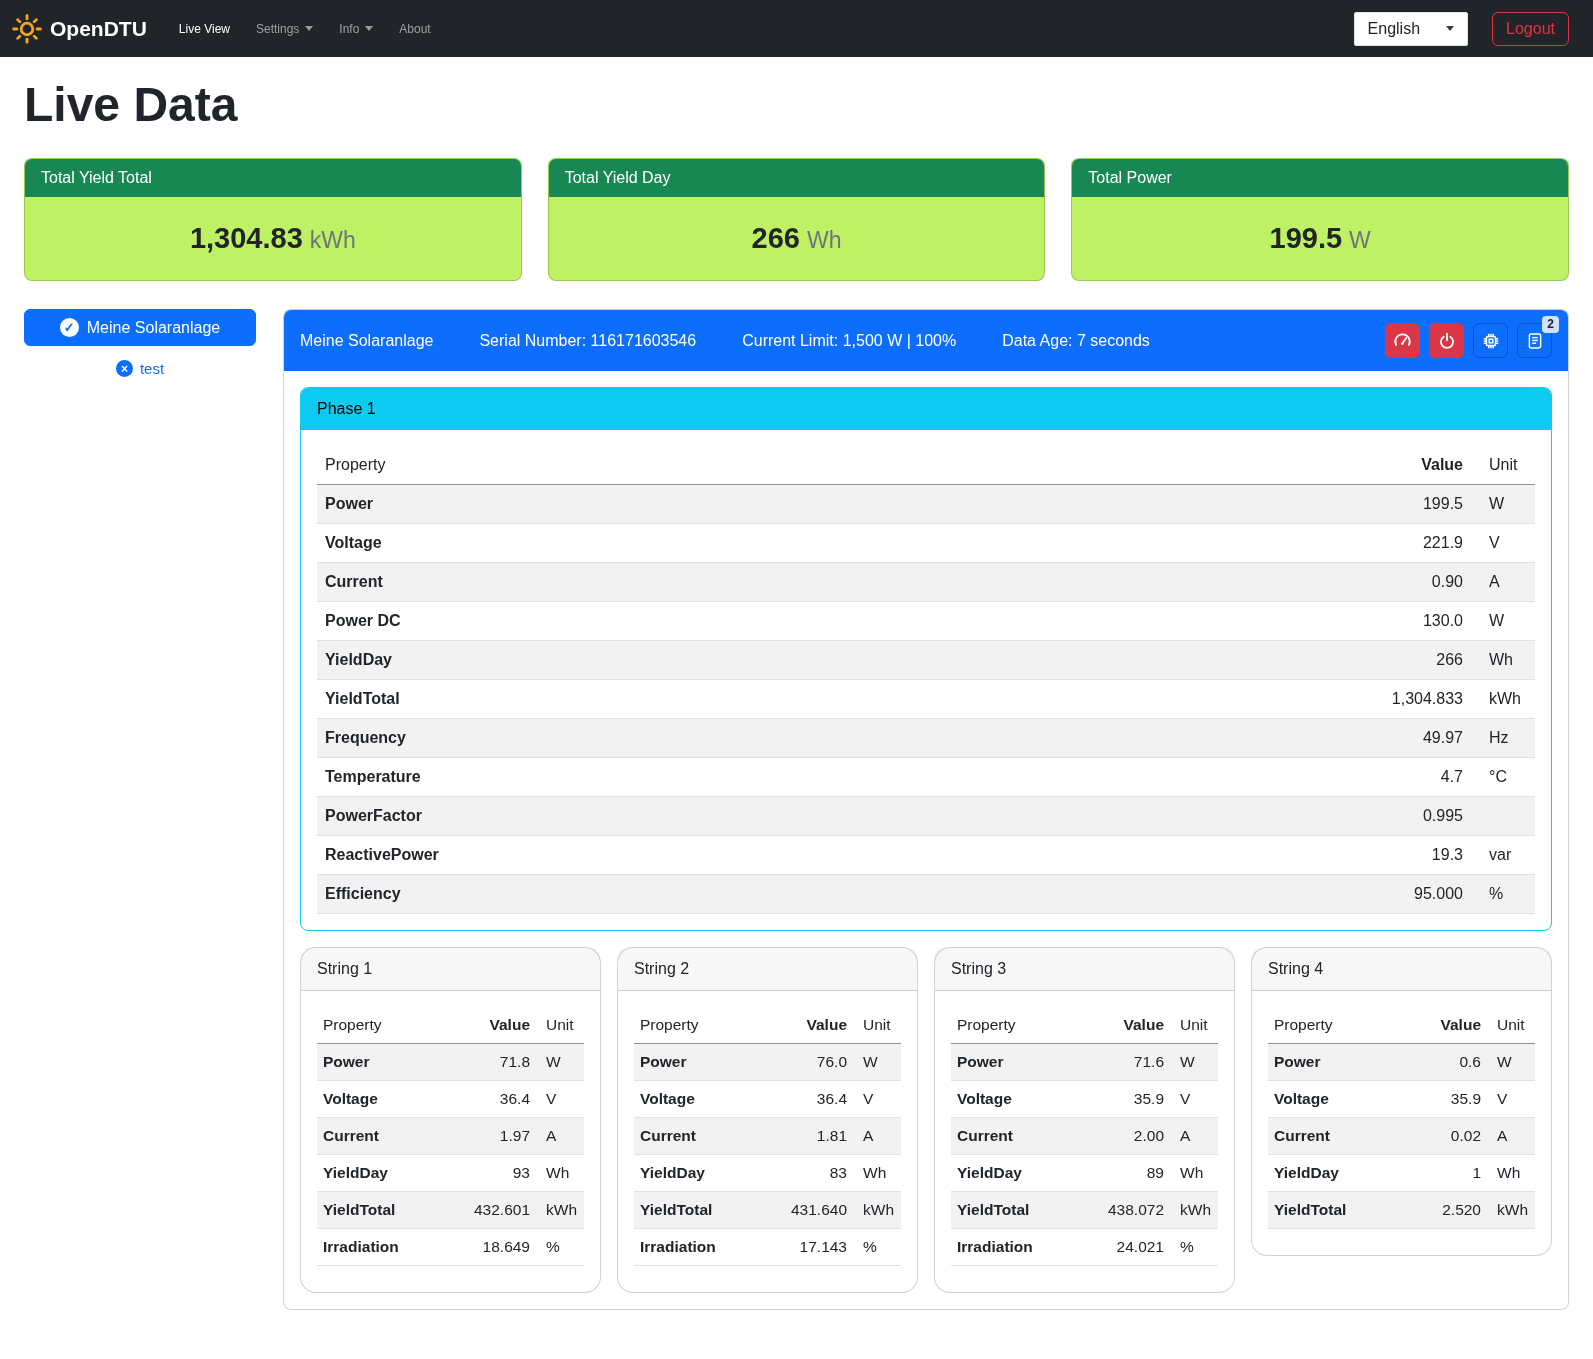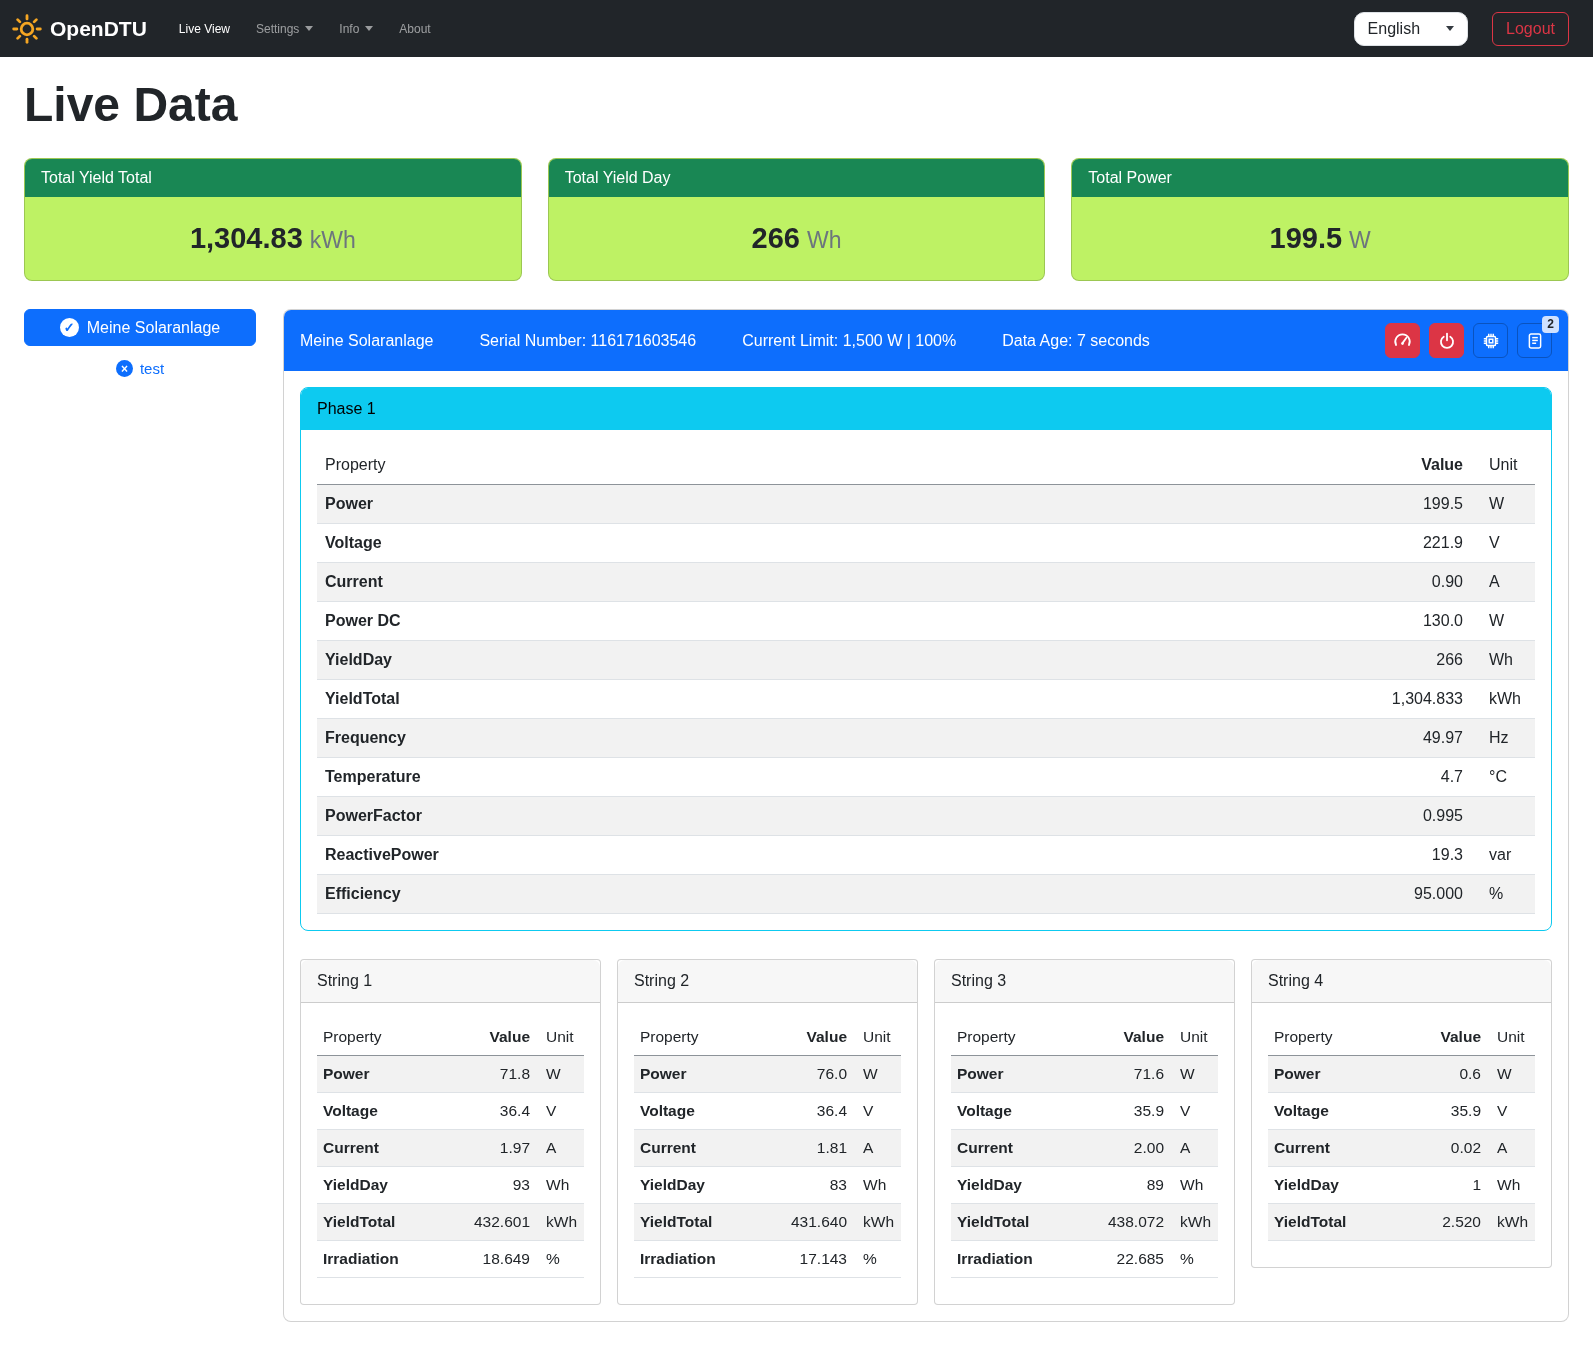--- a/index.html
+++ b/index.html
@@ -7,21 +7,21 @@
   body { font-family:"Liberation Sans", sans-serif; font-size:16px; color:#212529; width:1593px; }
 
   
   .navbar { background:#212529; height:57px; display:flex; align-items:center; padding:0 24px 0 12px; }
   .brand { display:flex; align-items:center; gap:8px; color:#fff; font-size:21px; font-weight:700; cursor:pointer; margin-right:20px; }
   .nav-items { display:flex; align-items:center; gap:2px; }
   .nav-link { color:rgba(255,255,255,.55); padding:8px 12px; cursor:pointer; display:flex; align-items:center; gap:6px; font-size:12px; }
   .nav-link.active { color:#fff; }
   .caret { width:0; height:0; border-left:4.5px solid transparent; border-right:4.5px solid transparent; border-top:5px solid currentColor; display:inline-block; }
   .nav-right { margin-left:auto; display:flex; align-items:center; gap:24px; }
-  .lang-select { background:#fff; border:1px solid #dee2e6; border-radius:10px; padding:7px 13px; display:flex; align-items:center; gap:26px; color:#212529; cursor:pointer; }
+  .lang-select { background:#fff; border:1px solid #dee2e6; border-radius:2px; padding:7px 13px; display:flex; align-items:center; gap:26px; color:#212529; cursor:pointer; }
   .lang-select .caret { border-top-color:#343a40; }
   .logout-btn { background:transparent; color:#dc3545; border:1px solid #dc3545; border-radius:6px; padding:7px 13px; font-size:16px; cursor:pointer; font-family:inherit; }
 
   
   .content { padding:0 24px 24px; }
   h1.page-title { font-size:48px; font-weight:600; margin:20px 0 26px; color:#212529; }
 
   .summary-row { display:flex; gap:26px; }
   .summary-card { flex:1; border:1px solid rgba(0,0,0,.175); border-radius:8px; overflow:hidden; background:#bef264; }
   .summary-card .card-header { background:#198754; color:#fff; padding:10px 16px; font-size:16px; }
@@ -59,21 +59,21 @@
   .data-table th, .data-table td { padding:10px 8px; border-bottom:1px solid #dee2e6; text-align:left; font-size:16px; }
   .data-table thead th { font-weight:700; border-bottom:1px solid #8d9399; }
   .data-table tbody tr:nth-child(odd) { background:rgba(0,0,0,.05); }
   .data-table .col-prop { font-weight:700; }
   .data-table .col-value { text-align:right; white-space:nowrap; }
   .data-table .col-unit { width:64px; padding-left:18px; font-weight:400; }
   .data-table th.col-prop { font-weight:400; }
 
   
   .strings-row { display:flex; gap:16px; margin-top:16px; align-items:flex-start; }
-  .string-card { flex:1; border:1px solid rgba(0,0,0,.175); border-radius:4px; background:#fff;margin-top:12px; }
+  .string-card { flex:1; border:1px solid rgba(0,0,0,.175); border-radius:16px; background:#fff; }
   .string-header { background:rgba(0,0,0,.03); border-bottom:1px solid rgba(0,0,0,.175); padding:12px 16px; font-size:16px; border-radius:7px 7px 0 0; }
   .string-body { padding:16px 16px 26px; }
   .string-card .data-table th, .string-card .data-table td { padding:9px 6px; font-size:15.5px; }
   .string-card .data-table .col-unit { width:48px; padding-left:10px; }
 </style>
 </head>
 <body>
 
 <nav class="navbar">
   <div class="brand">
@@ -400,21 +400,21 @@
                       <td class="col-value">89</td>
                       <td class="col-unit">Wh</td>
                     </tr>
                     <tr>
                       <td class="col-prop">YieldTotal</td>
                       <td class="col-value">438.072</td>
                       <td class="col-unit">kWh</td>
                     </tr>
                     <tr>
                       <td class="col-prop">Irradiation</td>
-                      <td class="col-value">22.685</td>
+                      <td class="col-value">24.021</td>
                       <td class="col-unit">%</td>
                     </tr>
                 </tbody>
               </table>
             </div>
           </div>
 
           <div class="string-card">
             <div class="string-header">String 4</div>
             <div class="string-body">

